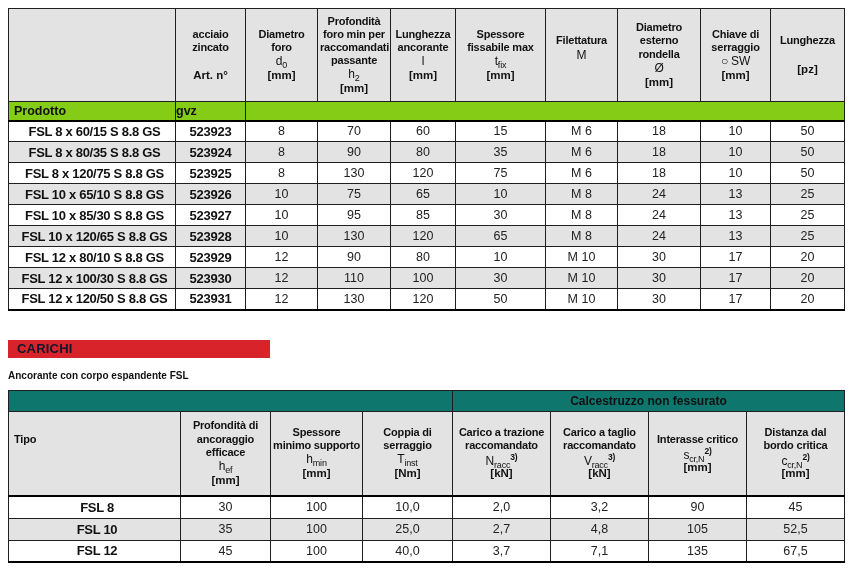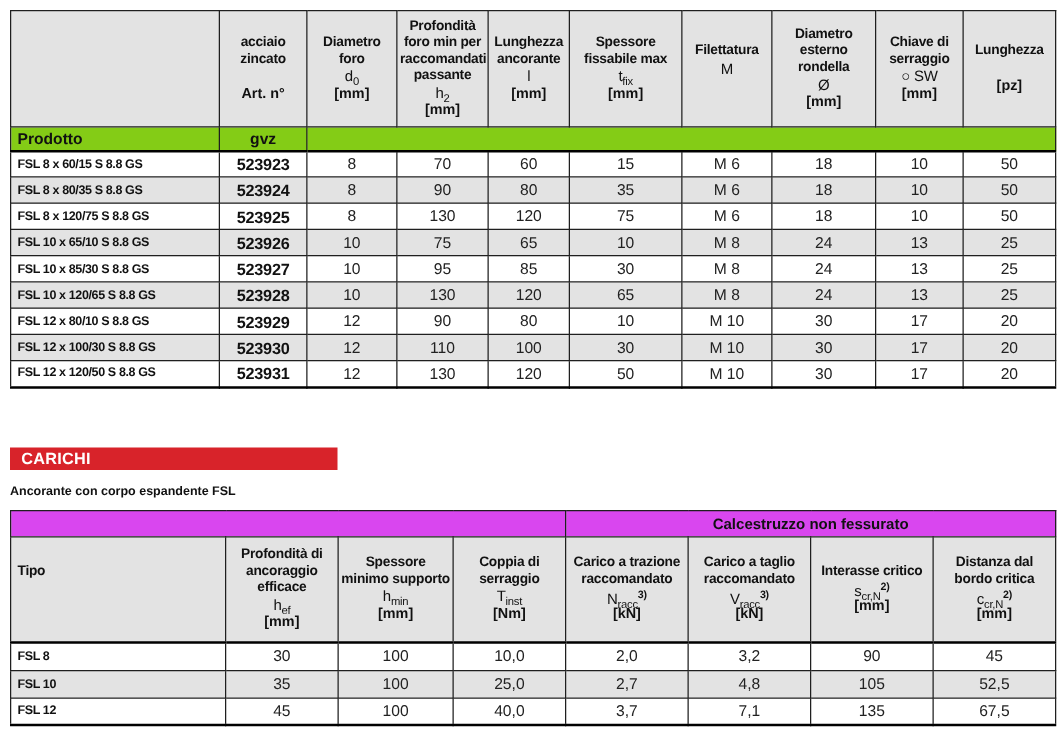--- a/index.html
+++ b/index.html
@@ -19,38 +19,38 @@
   .hsym { height: 15px; font-size: 12px; font-weight: normal; text-align: center; letter-spacing: -0.2px; }
   .hsym sub { font-size: 9px; font-weight: normal; }
   .hsym sup { font-size: 8.5px; font-weight: bold; }
   .hunit { height: 14px; font-size: 11.5px; font-weight: bold; text-align: center; }
 
   
   #t1 thead tr.main { height: 93px; }
   #t1 tr.subheader { height: 19px; background: #84cc16; }
   #t1 tr.subheader td { border-bottom: 2px solid #000; font-size: 12.5px; font-weight: bold; }
   #t1 tr.subheader td.label { text-align: left; padding-left: 5px; }
-  #t1 tr.subheader td.glabel { text-align: center; }
+  #t1 tr.subheader td.glabel { text-align: left; }
   #t1 tbody tr { height: 21px; }
   #t1 tbody tr:nth-child(even) td { background: #e3e3e3; }
-  td.name { font-size: 10px; font-weight: bold; text-align: left; padding-left: 5px; letter-spacing: -0.3px; white-space: nowrap; }
+  td.name { font-size: 13px; font-weight: bold; text-align: center; padding-left: 5px; letter-spacing: -0.3px; white-space: nowrap; }
   td.art  { font-size: 13px; font-weight: bold; text-align: center; letter-spacing: -0.2px; }
   td.val  { font-size: 12.5px; text-align: center; color: #222; }
 
   
-  .banner { margin-top: 47px; width: 262px; height: 18px; line-height: 18px;
-            color: #ffffff; font-size: 13px; font-weight: bold; padding-left: 9px; letter-spacing: 0.2px; }
+  .banner { margin-top: 29px; width: 262px; height: 18px; line-height: 18px;
+            color: #0f172a; font-size: 13px; font-weight: bold; padding-left: 9px; letter-spacing: 0.2px; }
   .heading { margin-top: 12px; font-size: 10px; font-weight: bold; }
   .note { margin-top: 4px; font-size: 13.5px; color: #222; }
   .note sup { font-size: 9px; }
 
   
   #t2 { margin-top: 9px; }
   #t2 tr.span-row { height: 21px; }
-  #t2 tr.span-row td { background: #d946ef; font-size: 12px; font-weight: bold; text-align: center; }
+  #t2 tr.span-row td { background: #0f766e; font-size: 12px; font-weight: bold; text-align: center; }
   #t2 thead tr.main { height: 85px; }
   #t2 thead tr.main th { border-bottom: 2px solid #000; }
   #t2 .tipo .htitle { text-align: left; padding-left: 3px; }
   #t2 tbody tr { height: 22px; }
   #t2 tbody tr:nth-child(even) td { background: #e3e3e3; }
 </style>
 </head>
 <body>
 
 <div class="page">

